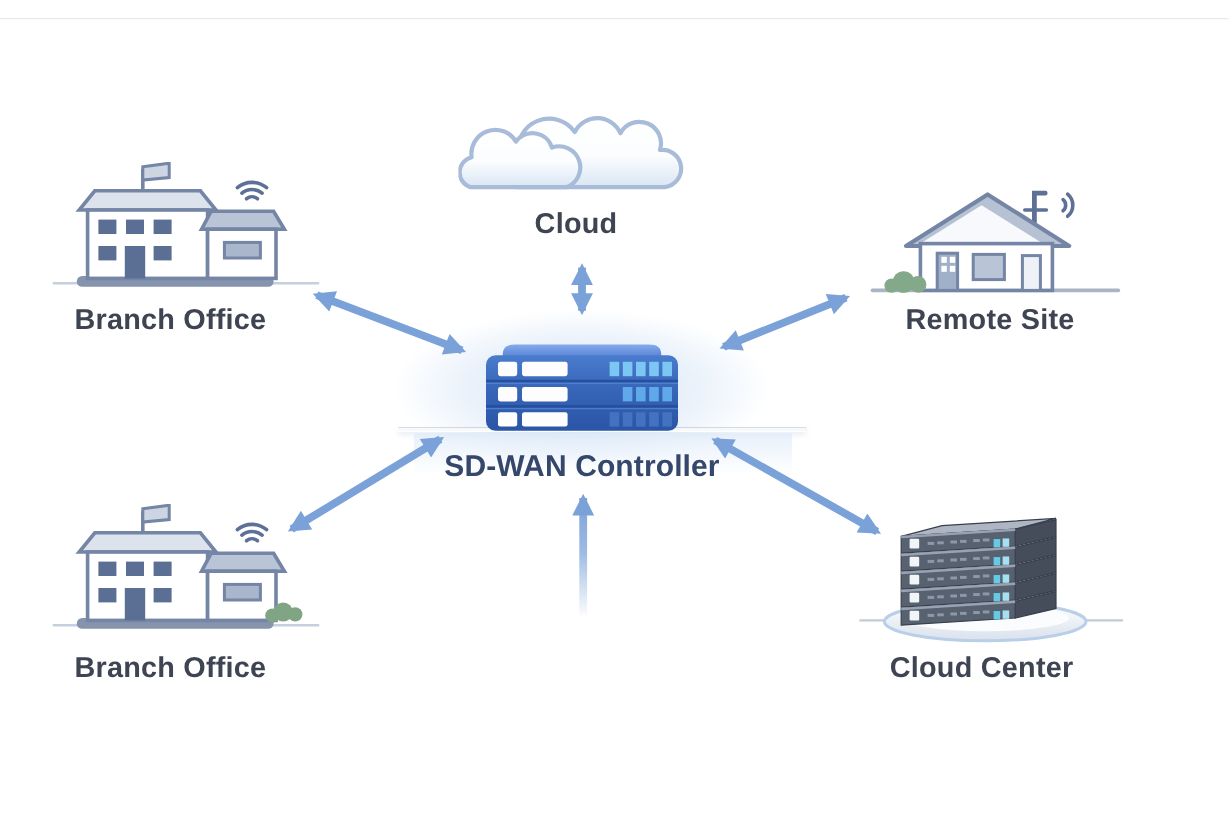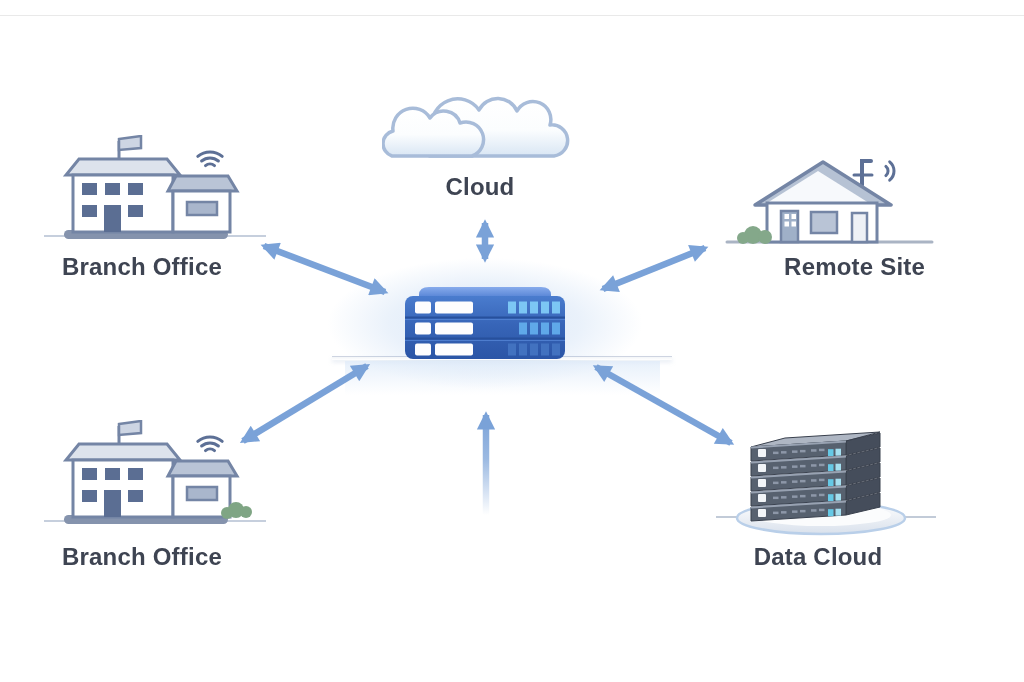--- a/index.html
+++ b/index.html
@@ -99,21 +99,21 @@
     <rect x="59.5" y="70.5" width="4.5" height="5" fill="#ffffff"></rect>
     <rect x="66.5" y="70.5" width="4.5" height="5" fill="#ffffff"></rect>
     <rect x="86" y="61" width="26" height="21" fill="#b9c4d6" stroke="#7485a5" stroke-width="2.5"></rect>
     <rect x="127" y="62" width="15" height="29" fill="#eef1f6" stroke="#7485a5" stroke-width="2.5"></rect>
     <g fill="#84a88a">
       <circle cx="28" cy="84" r="9"></circle>
         <circle cx="40" cy="86" r="7"></circle>
         <circle cx="18" cy="87" r="6"></circle>
     </g>
   </svg>
-  <div class="node-label" style="left:725px;top:238px;width:200px;text-align:right;">Remote Site</div>
+  <div class="node-label" style="left:725px;top:238px;width:200px;">Remote Site</div>
 
   <svg class="abs" style="left:395px;top:266px;" width="180" height="84" viewBox="0 0 180 84">
     <defs>
       <linearGradient id="lidG" x1="0" y1="0" x2="0" y2="1">
         <stop offset="0" stop-color="#87abec"></stop>
           <stop offset="1" stop-color="#4f7ed2"></stop>
       </linearGradient>
       <linearGradient id="bodyG" x1="0" y1="0" x2="0" y2="1">
         <stop offset="0" stop-color="#4a7cce"></stop>
           <stop offset="0.45" stop-color="#3765b8"></stop>
@@ -149,20 +149,21 @@
     <rect x="20" y="62.5" width="16" height="12" rx="2" fill="#fdfdfe"></rect>
     <rect x="40" y="62.5" width="38" height="12" rx="2" fill="#fdfdfe"></rect>
     <g fill="#4272c0">
       <rect x="113" y="62.5" width="8" height="12"></rect>
         <rect x="124" y="62.5" width="8" height="12"></rect>
       <rect x="135" y="62.5" width="8" height="12"></rect>
         <rect x="146" y="62.5" width="8" height="12"></rect>
       <rect x="157" y="62.5" width="8" height="12"></rect>
     </g>
   </svg>
+  <div class="controller-label" style="left:355px;top:360px;width:260px;">SD-WAN Controller</div>
 
   <svg class="abs" style="left:40px;top:405px;" width="230" height="110" viewBox="0 0 230 110">
     <line x1="4" y1="101" x2="226" y2="101" stroke="#c6cfdd" stroke-width="2"></line>
     <rect x="24" y="95" width="164" height="9" rx="4.5" fill="#8593ad"></rect>
     <line x1="79" y1="26" x2="79" y2="6" stroke="#7485a5" stroke-width="3"></line>
     <polygon points="79,4 101,1 101,13 79,15" fill="#cdd5e3" stroke="#7485a5" stroke-width="2.5"></polygon>
     <polygon points="26,40 140,40 127,24 39,24" fill="#dde3ec" stroke="#7485a5" stroke-width="3"></polygon>
     <rect x="33" y="40" width="100" height="57" fill="#ffffff" stroke="#7485a5" stroke-width="3"></rect>
     <rect x="42" y="48" width="15" height="12" fill="#5b6e93"></rect>
     <rect x="65" y="48" width="15" height="12" fill="#5b6e93"></rect>
@@ -212,21 +213,21 @@
     <ellipse cx="105" cy="102" rx="70" ry="11" fill="#fbfcfd"></ellipse>
     <g transform="translate(5,0)">
       <polygon points="30,34 125,28 159,19 64,25" fill="#aeb6c3" stroke="#39404d" stroke-width="1"></polygon>
       <use href="#server" y="34"></use>
       <use href="#server" y="49"></use>
       <use href="#server" y="64"></use>
       <use href="#server" y="79"></use>
       <use href="#server" y="94"></use>
     </g>
   </svg>
-  <div class="node-label" style="left:718px;top:528px;width:200px;">Data Cloud</div>
+  <div class="node-label" style="left:718px;top:528px;width:200px;">Cloud Center</div>
 
   <svg class="abs" style="left:0;top:0;pointer-events:none;" width="1024" height="682" viewBox="0 0 1024 682">
     <defs>
       <marker id="ah" viewBox="0 0 10 10" refX="8" refY="5" markerWidth="3.4" markerHeight="2.8" orient="auto-start-reverse">
         <path d="M0,0 L10,5 L0,10 z" fill="#7aa2d8"></path>
       </marker>
       <linearGradient id="fadeG" gradientUnits="userSpaceOnUse" x1="486" y1="500" x2="486" y2="398">
         <stop offset="0" stop-color="#7aa2d8" stop-opacity="0"></stop>
         <stop offset="0.55" stop-color="#7aa2d8" stop-opacity="0.75"></stop>
         <stop offset="1" stop-color="#7aa2d8" stop-opacity="1"></stop>

